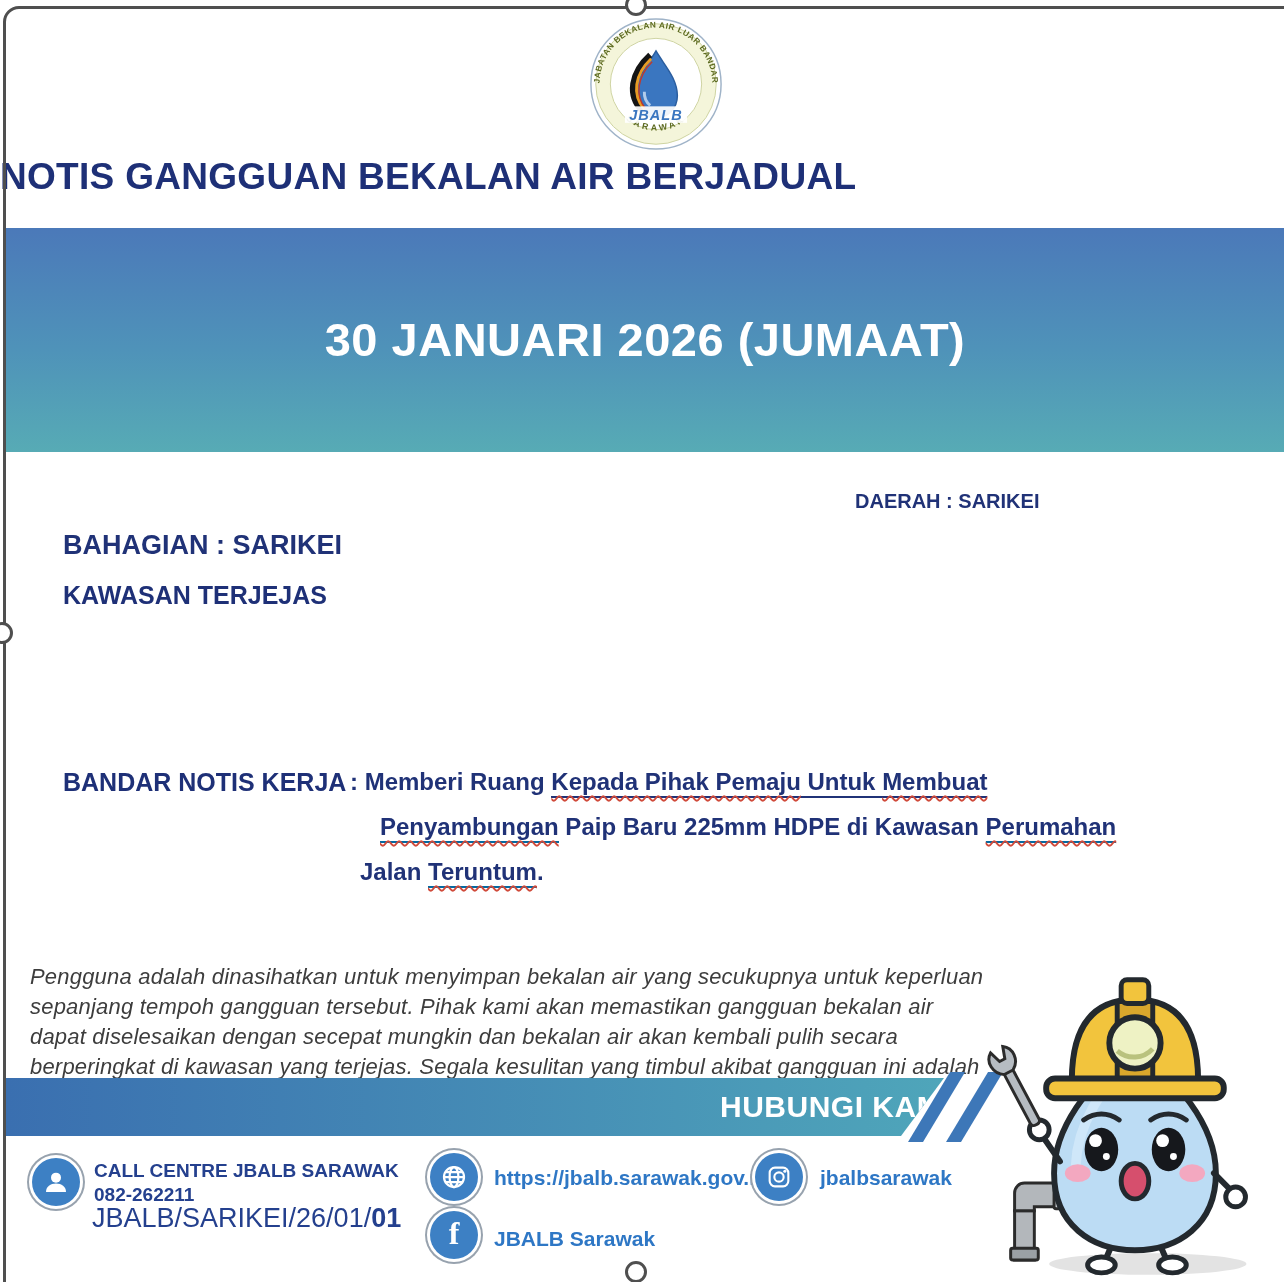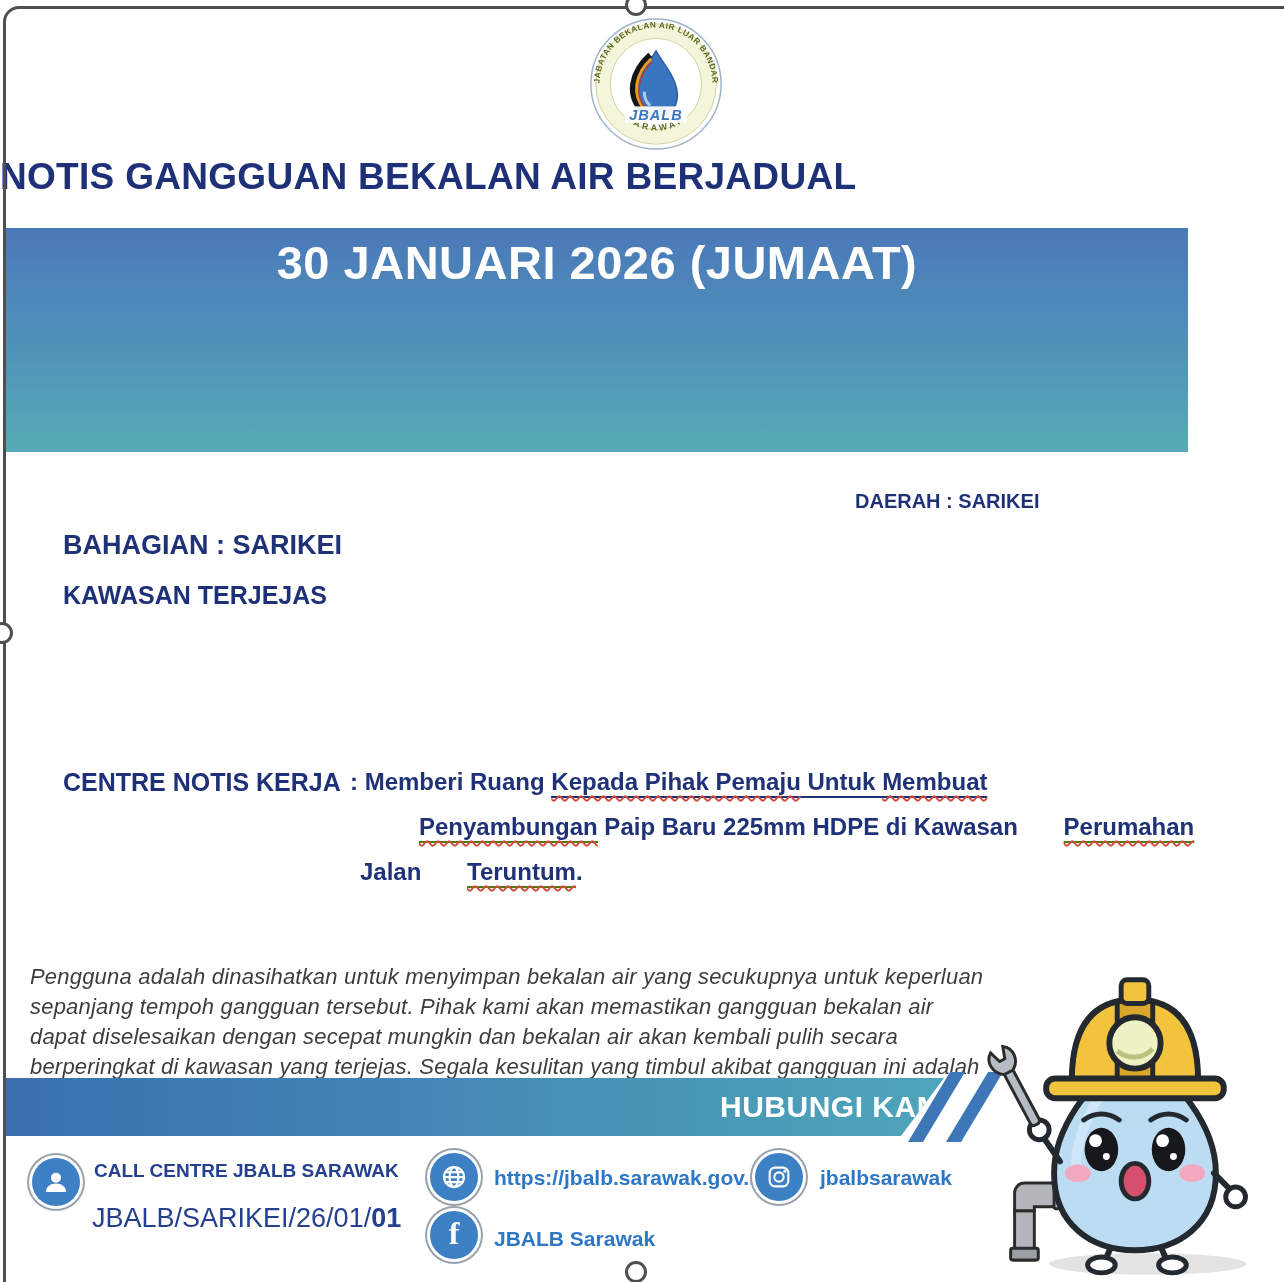--- a/index.html
+++ b/index.html
@@ -17,43 +17,43 @@
   .h-bottom{left:625px;top:1261px;}
 
   
   .logo{left:588px;top:16px;width:136px;height:136px;z-index:5;}
 
   
   .title{left:0;top:156px;width:1284px;font-size:37px;font-weight:bold;
          color:#1e3077;letter-spacing:.3px;}
 
   
-  .banner{left:6px;top:228px;width:1182px;height:224px;
+  .banner{left:6px;top:228px;width:1278px;height:224px;
           background:linear-gradient(180deg,#4b79b9 0%,#4f93b9 55%,#57abb5 100%);
-          display:flex;flex-direction:column;align-items:center;justify-content:flex-start;}
+          display:flex;flex-direction:column;align-items:center;justify-content:center;}
   .banner .bl{color:#fff;font-weight:bold;font-size:47px;letter-spacing:.5px;line-height:1.5;}
 
   
   .navy{color:#203277;}
   .bahagian{left:63px;top:490px;font-size:27px;font-weight:bold;margin-top:40px;}
   .daerah{left:855px;top:490px;font-size:20px;font-weight:bold;}
 
   
   .lab{font-size:25px;font-weight:bold;color:#1e3077;}
   .val{font-size:24px;font-weight:bold;color:#203277;}
   .kaw-lab{left:63px;top:581px;}
   .kaw-val{left:350px;top:581px;white-space:nowrap;}
   .hur-lab{left:63px;top:768px;}
   .hur-l1{left:350px;top:768px;white-space:nowrap;}
   .hur-l2{left:380px;top:813px;white-space:nowrap;}
   .hur-l3{left:360px;top:858px;white-space:nowrap;}
   .sq{text-decoration:underline wavy #d04a3a 2px;text-underline-offset:5px;text-decoration-skip-ink:none;}
   .ug{border-bottom:2px solid #203277;padding-bottom:1px;}
-  .usq{border-bottom:2px solid #4d7c0f;padding-bottom:1px;
-       text-decoration:underline wavy #d04a3a 2px;text-underline-offset:5px;text-decoration-skip-ink:none;margin-left:39px;}
+  .usq{border-bottom:2px solid #0369a1;padding-bottom:1px;
+       text-decoration:underline wavy #d04a3a 2px;text-underline-offset:5px;text-decoration-skip-ink:none;}
 
   
   .advisory{left:30px;top:962px;width:956px;font-size:22px;font-style:italic;
             color:#3d3d3d;line-height:1.37;letter-spacing:.2px;}
 
   
   .bar{left:6px;top:1078px;width:945px;height:58px;
        background:linear-gradient(90deg,#3a6fb0 0%,#4fa6ba 100%);
        clip-path:polygon(0 0,938px 0,895px 100%,0 100%);
        display:flex;align-items:center;justify-content:flex-end;}
@@ -123,41 +123,42 @@
 
   <div class="abs banner">
     <div class="bl">30 JANUARI 2026 (JUMAAT)</div>
   </div>
 
   <div class="abs bahagian navy">BAHAGIAN : SARIKEI</div>
   <div class="abs daerah navy">DAERAH : SARIKEI</div>
 
   <div class="abs lab kaw-lab">KAWASAN TERJEJAS</div>
 
-  <div class="abs lab hur-lab">CENTRE NOTIS KERJA</div>
+  <div class="abs lab hur-lab">BANDAR NOTIS KERJA</div>
   <div class="abs val hur-l1"><span>: Memberi Ruang </span><span class="ug"><span class="sq">Kepada Pihak Pemaju</span><span> Untuk </span><span class="sq">Membuat</span></span></div>
   <div class="abs val hur-l2"><span class="usq">Penyambungan</span><span> Paip Baru 225mm HDPE di Kawasan </span><span class="usq">Perumahan</span></div>
   <div class="abs val hur-l3"><span>Jalan </span><span class="usq">Teruntum</span><span>.</span></div>
 
   <div class="abs advisory">Pengguna adalah dinasihatkan untuk menyimpan bekalan air yang secukupnya untuk keperluan sepanjang tempoh gangguan tersebut. Pihak kami akan memastikan gangguan bekalan air dapat diselesaikan dengan secepat mungkin dan bekalan air akan kembali pulih secara berperingkat di kawasan yang terjejas. Segala kesulitan yang timbul akibat gangguan ini adalah sangat dikesali.</div>
 
   <div class="abs bar">
     <span>HUBUNGI KAMI</span>
   </div>
   <div class="stripe s1"></div>
   <div class="stripe s2"></div>
 
   <div class="cicon ic1">
     <svg width="30" height="30" viewBox="0 0 24 24">
       <circle cx="12" cy="8.5" r="4" fill="#fff"></circle>
       <path d="M4 20c0-4.4 3.6-6.8 8-6.8s8 2.4 8 6.8z" fill="#fff"></path>
     </svg>
   </div>
   <div class="ctext ct1">
     <div>CALL CENTRE JBALB SARAWAK</div>
+    <div>082-262211</div>
   </div>
   <div class="ref"><span>JBALB/SARIKEI/26/01/</span><b>01</b></div>
 
   <div class="cicon ic2">
     <svg width="30" height="30" viewBox="0 0 24 24" fill="none" stroke="#fff" stroke-width="1.8">
       <circle cx="12" cy="12" r="8"></circle>
       <ellipse cx="12" cy="12" rx="3.5" ry="8"></ellipse>
       <path d="M4 12h16 M5.5 8h13 M5.5 16h13"></path>
     </svg>
   </div>

